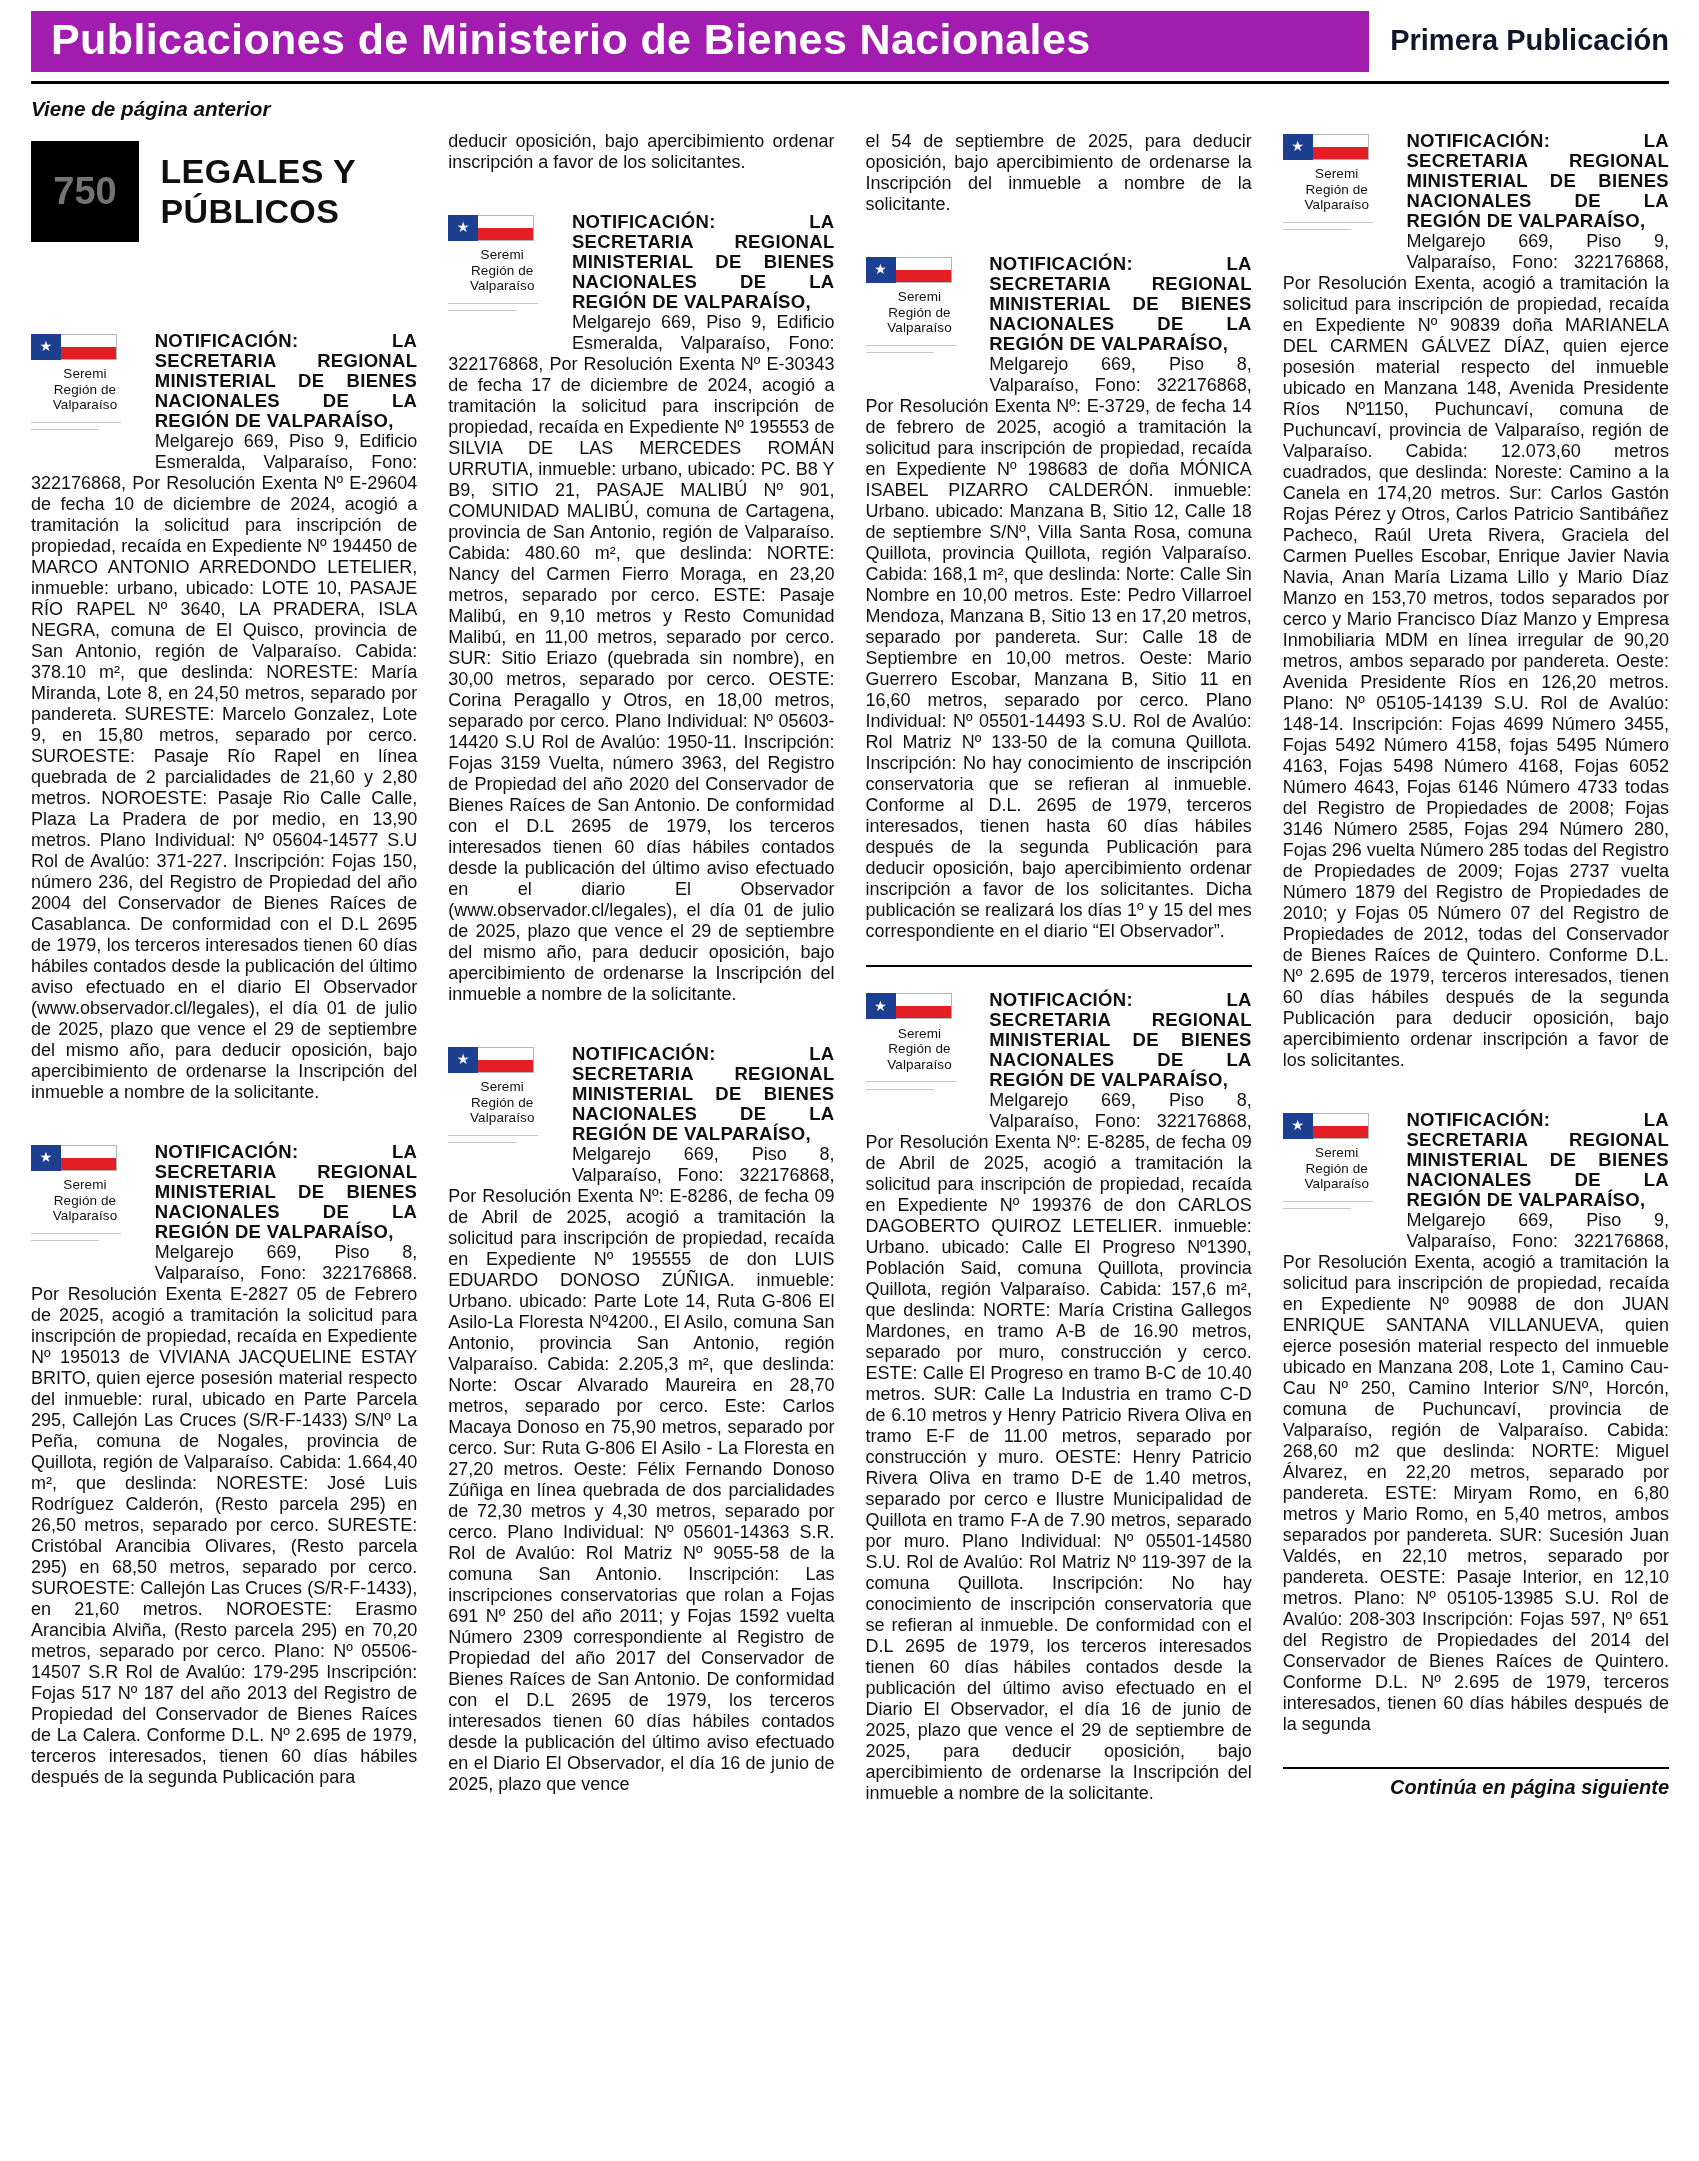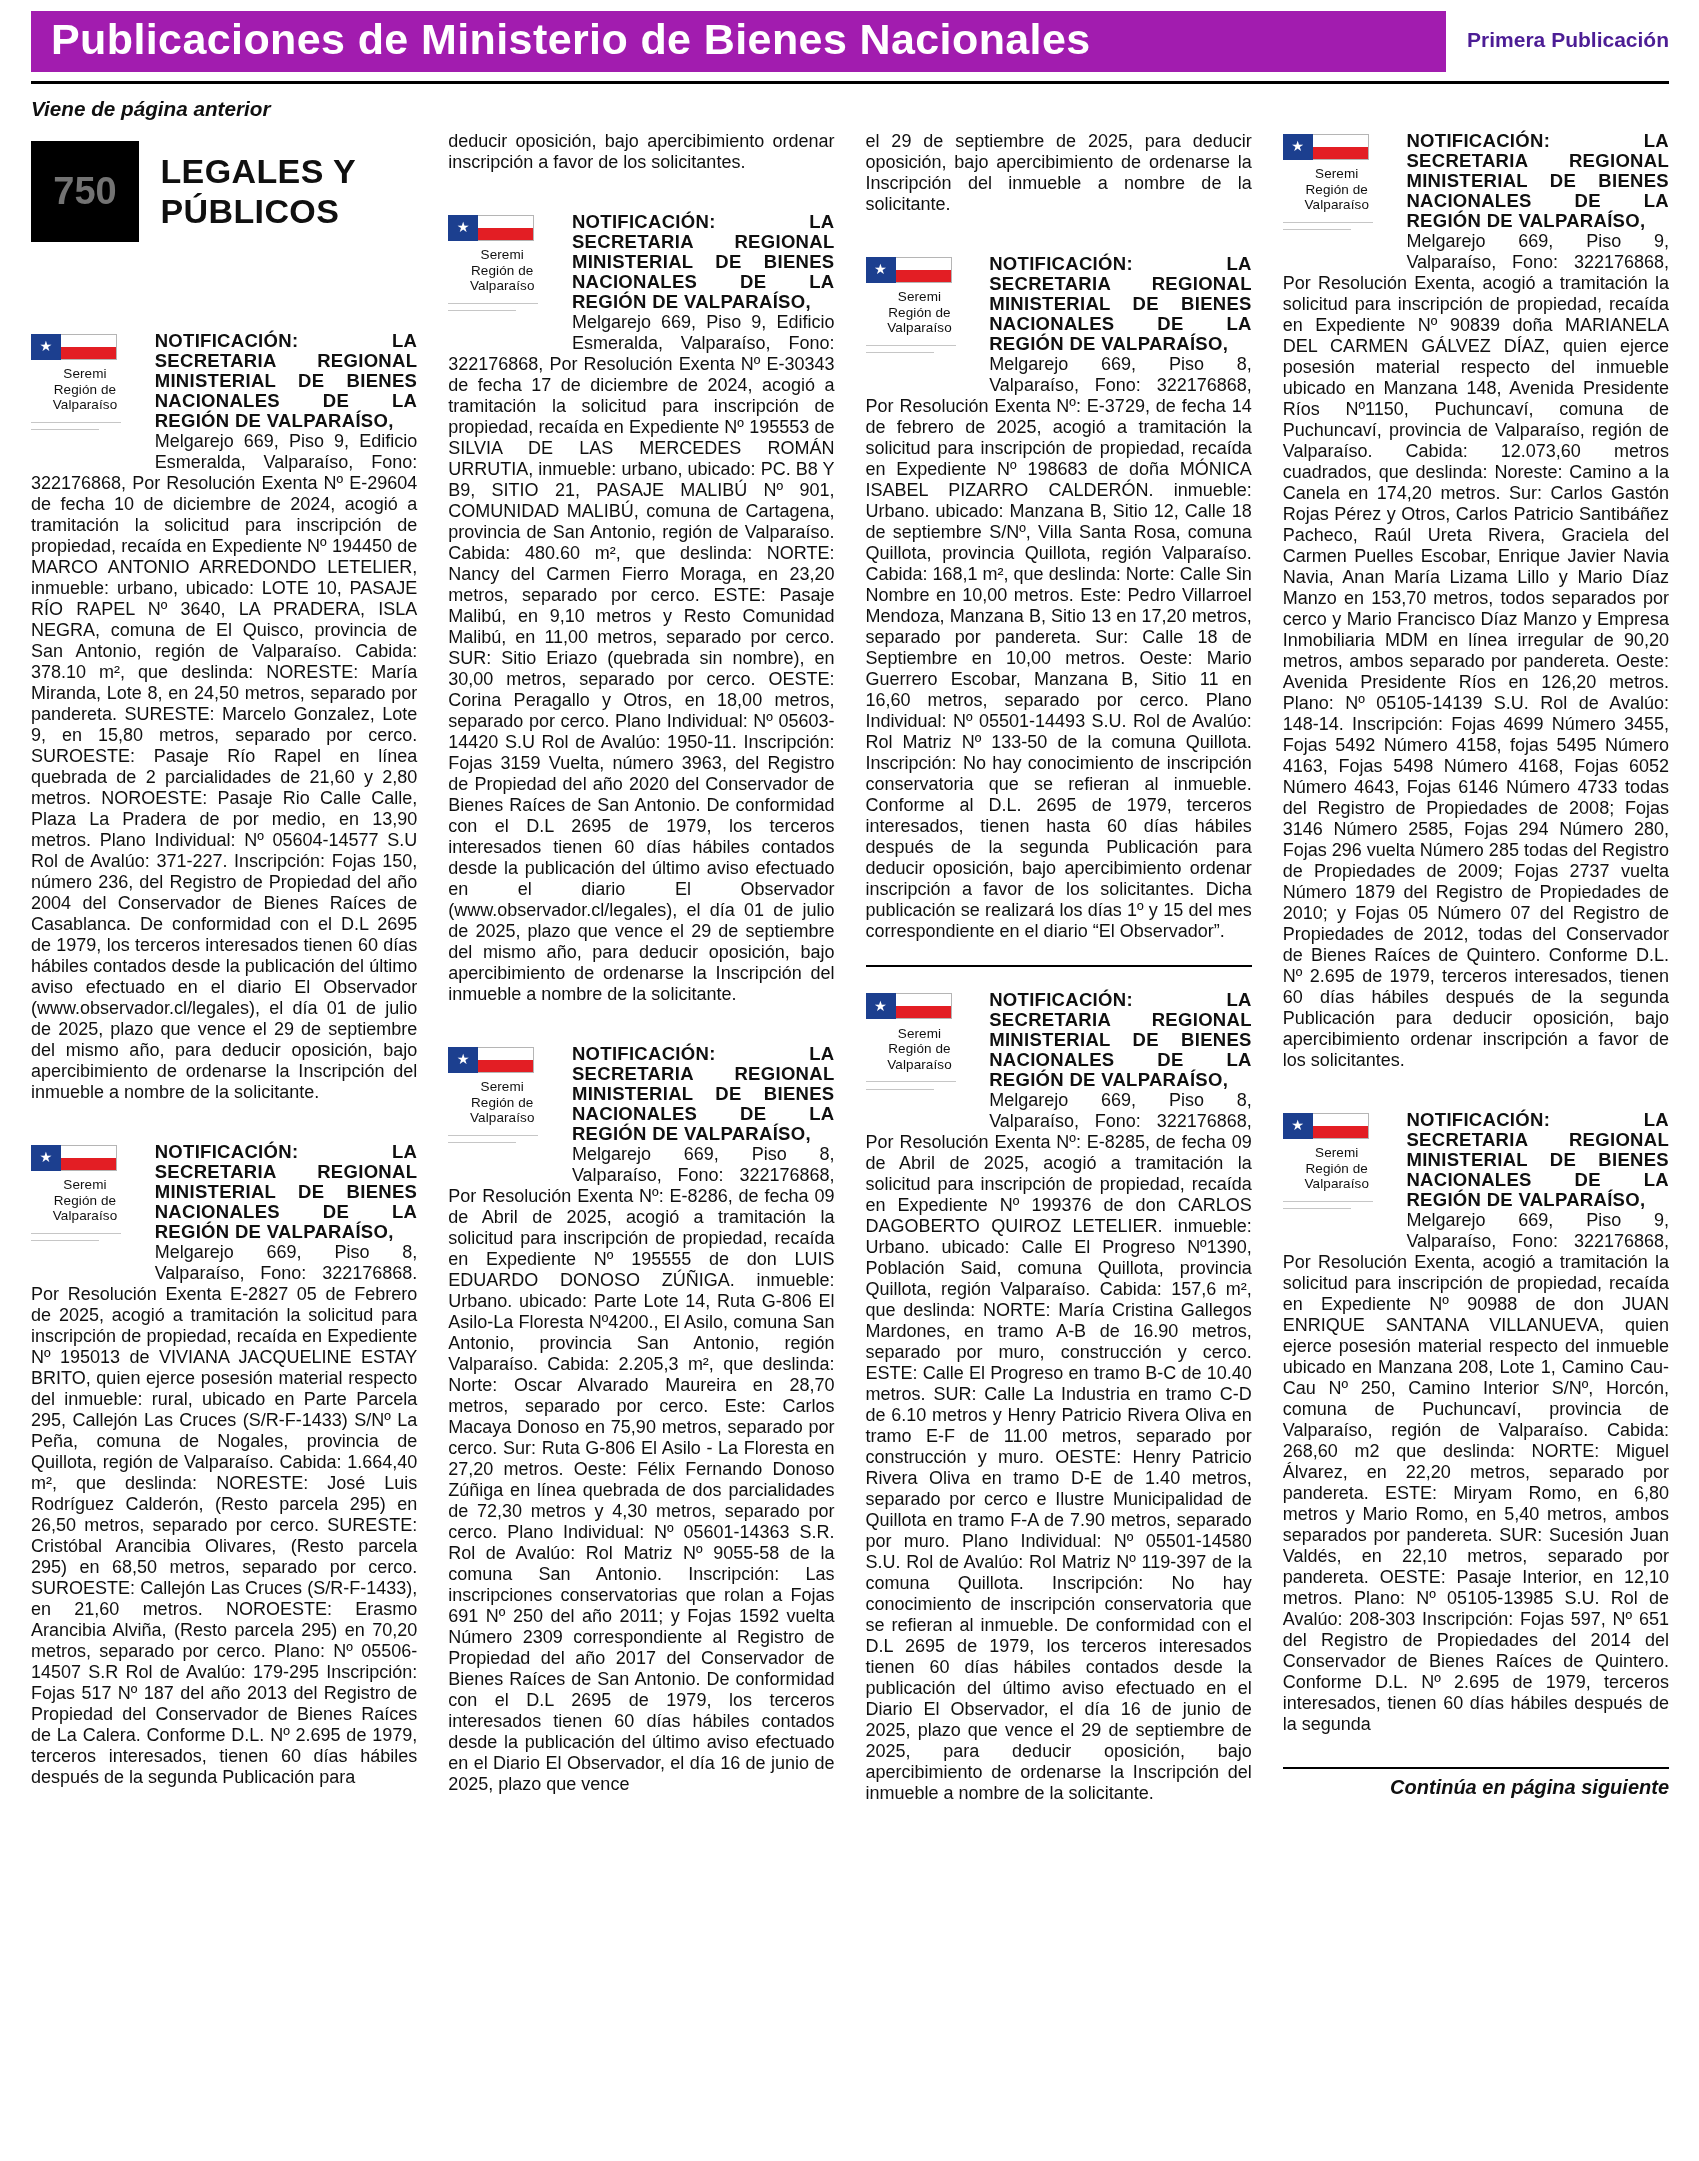--- a/index.html
+++ b/index.html
@@ -28,22 +28,22 @@
     margin:0;
     color:#ffffff;
     font-size:43px;
     font-weight:700;
     line-height:1.08;
     letter-spacing:0.4px;
     white-space:nowrap;
   }
   .first-pub {
     flex:0 0 auto;
-    color:#4c1d95;
-    font-size:21px;
+    color:#0f172a;
+    font-size:29px;
     font-weight:700;
     white-space:nowrap;
     padding-bottom:2.9px;
   }
   .masthead-rule { border-top:3.6px solid #000; margin-top:8.6px; }
 
   .viene {
     font-style:italic;
     font-weight:700;
     font-size:20.7px;
@@ -278,21 +278,21 @@
           <span class="sig-line s2"></span>
         </span>
         <div class="notice-head">NOTIFICACIÓN: LA SECRETARIA REGIONAL MINISTERIAL DE BIENES NACIONALES DE LA REGIÓN DE VALPARAÍSO,</div>
         <div class="notice-body">Melgarejo 669, Piso 8, Valparaíso, Fono: 322176868, Por Resolución Exenta Nº: E-8286, de fecha 09 de Abril de 2025, acogió a tramitación la solicitud para inscripción de propiedad, recaída en Expediente Nº 195555 de don LUIS EDUARDO DONOSO ZÚÑIGA. inmueble: Urbano. ubicado: Parte Lote 14, Ruta G-806 El Asilo-La Floresta Nº4200., El Asilo, comuna San Antonio, provincia San Antonio, región Valparaíso. Cabida: 2.205,3 m², que deslinda: Norte: Oscar Alvarado Maureira en 28,70 metros, separado por cerco. Este: Carlos Macaya Donoso en 75,90 metros, separado por cerco. Sur: Ruta G-806 El Asilo - La Floresta en 27,20 metros. Oeste: Félix Fernando Donoso Zúñiga en línea quebrada de dos parcialidades de 72,30 metros y 4,30 metros, separado por cerco. Plano Individual: Nº 05601-14363 S.R. Rol de Avalúo: Rol Matriz Nº 9055-58 de la comuna San Antonio. Inscripción: Las inscripciones conservatorias que rolan a Fojas 691 Nº 250 del año 2011; y Fojas 1592 vuelta Número 2309 correspondiente al Registro de Propiedad del año 2017 del Conservador de Bienes Raíces de San Antonio. De conformidad con el D.L 2695 de 1979, los terceros interesados tienen 60 días hábiles contados desde la publicación del último aviso efectuado en el Diario El Observador, el día 16 de junio de 2025, plazo que vence</div>
       </article>
 
     </section>
 
     <section class="column">
 
-      <div class="frag">el 29 de septiembre de 2025, para deducir oposición, bajo apercibimiento de ordenarse la Inscripción del inmueble a nombre de la solicitante.</div>
+      <div class="frag">el 54 de septiembre de 2025, para deducir oposición, bajo apercibimiento de ordenarse la Inscripción del inmueble a nombre de la solicitante.</div>
 
       <article class="notice">
         <span class="logo">
           <span class="flag">
             <span class="flag-blue">
                 <span>★</span>
               </span>
             <span class="flag-right">
                 <span class="flag-white"></span>
                 <span class="flag-red"></span>

